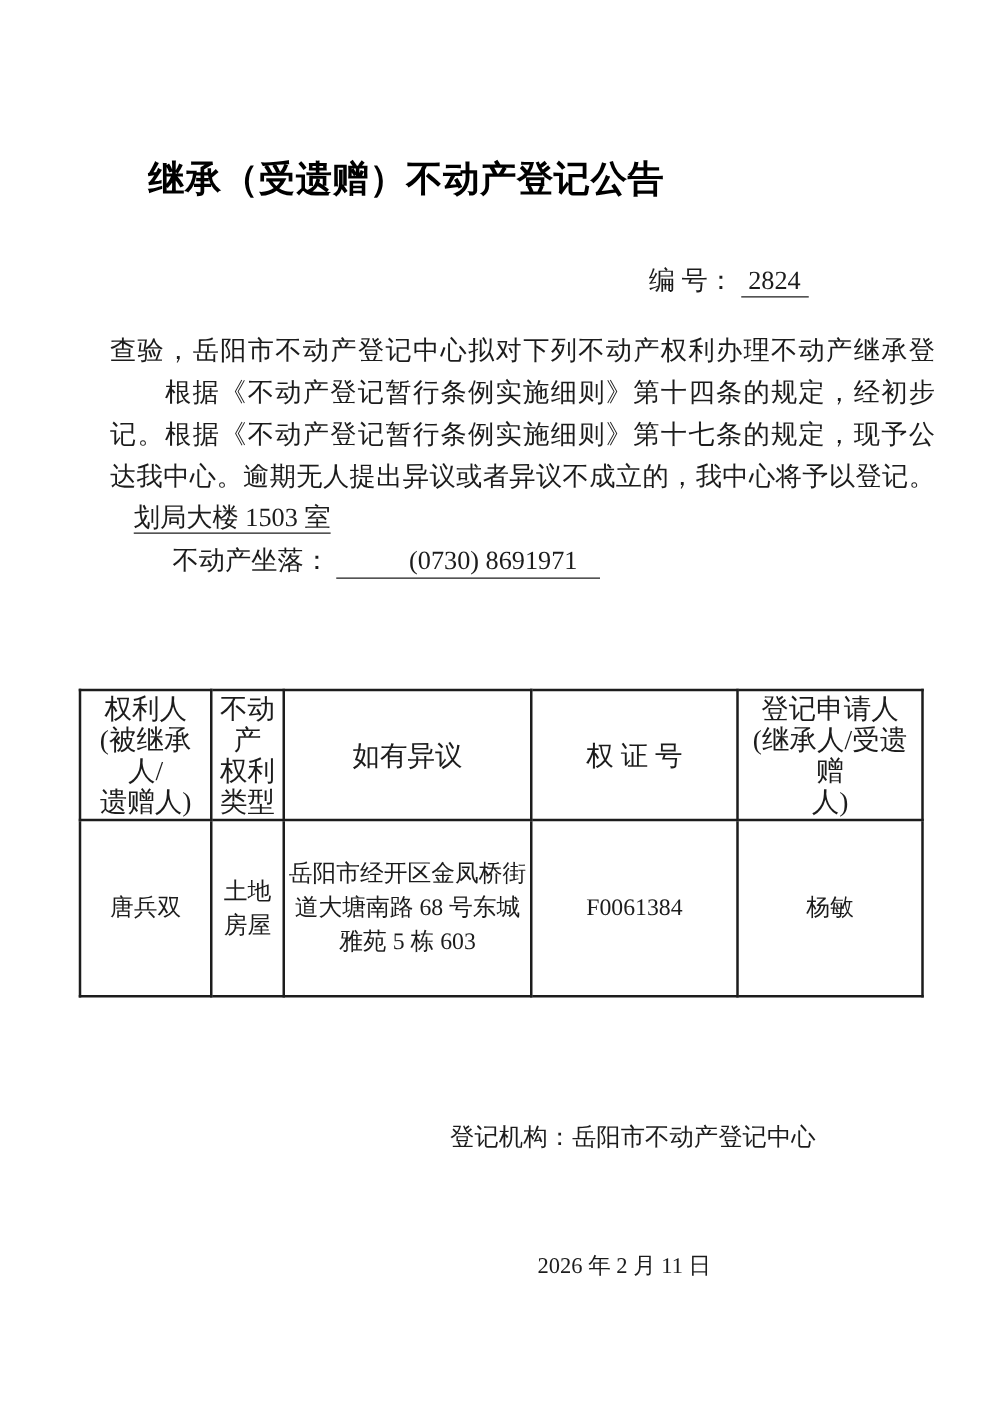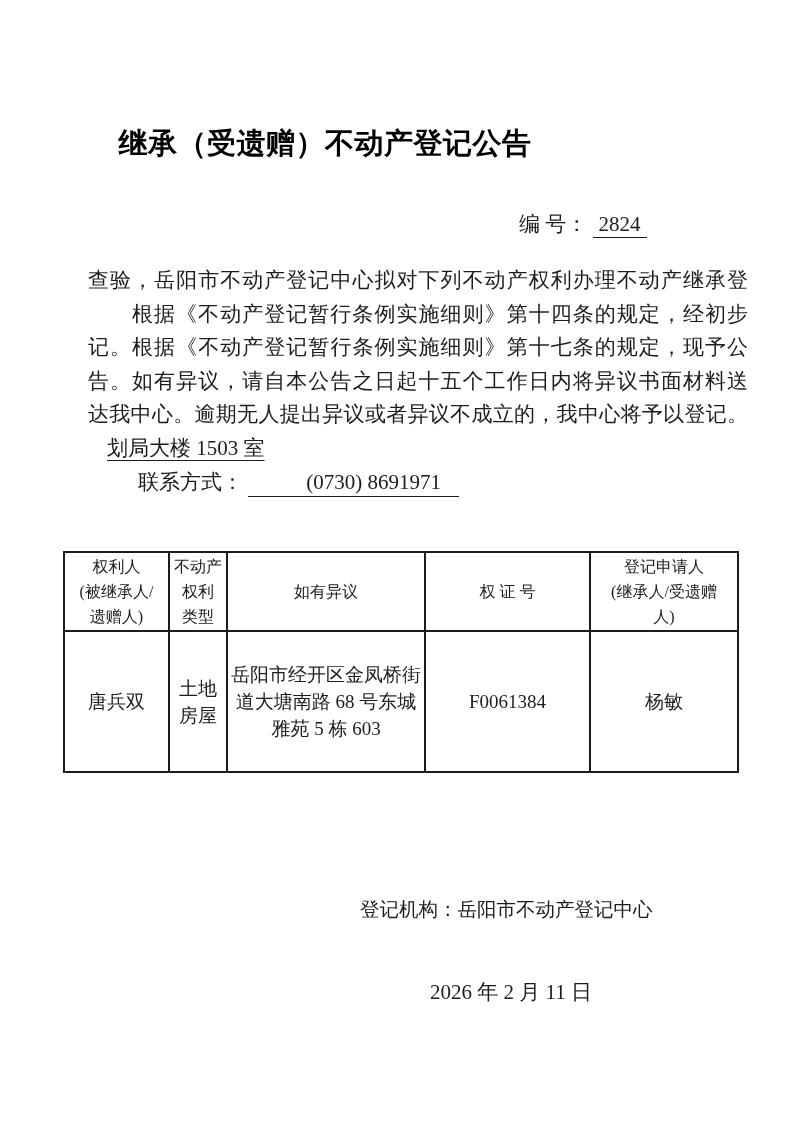--- a/index.html
+++ b/index.html
@@ -62,53 +62,52 @@
   .property-table th, .property-table td {
     border: 2px solid #1c1c1c;
     text-align: center;
     vertical-align: middle;
     white-space: pre-line;
     font-weight: normal;
     padding: 1px;
     overflow: hidden;
   }
   .property-table thead tr { height: 77px; }
-  .property-table th { font-size: 16px; line-height: 25px; }
+  .property-table th { font-size: 22px; line-height: 25px; }
   .property-table tbody tr { height: 141px; }
   .property-table td { font-size: 19px; line-height: 27px; }
   .org {
     position: absolute; left: 360px; top: 896px;
     font-size: 19.5px; white-space: nowrap;
   }
   .date {
-    position: absolute; left: 430px; top: 978px;
-    font-size: 21px; white-space: nowrap;
+    position: absolute; left: 430px; top: 1000px;
+    font-size: 18px; white-space: nowrap;
   }
 </style>
 </head>
 <body>
 
 <div class="page-title">继承（受遗赠）不动产登记公告</div>
 
 <div class="doc-no">
   <span>编 号：</span>
   <span class="u-block">2824</span>
 </div>
 
 <div class="notice">
   <div class="nline jfull">查验，岳阳市不动产登记中心拟对下列不动产权利办理不动产继承登</div>
   <div class="nline jfull ind">根据《不动产登记暂行条例实施细则》第十四条的规定，经初步</div>
   <div class="nline jfull">记。根据《不动产登记暂行条例实施细则》第十七条的规定，现予公</div>
-  <div class="nline jfull">告。如有异议，请自本公告之日起十五个工作日内将异议书面材料送</div>
   <div class="nline jfull">达我中心。逾期无人提出异议或者异议不成立的，我中心将予以登记。</div>
   <div class="nline ind2">
     <span class="u">划局大楼 1503 室</span>
   </div>
   <div class="nline ind3">
-    <span>联系方式：</span>
+    <span>不动产坐落：</span>
     <span class="u-contact">(0730) 8691971</span>
   </div>
 </div>
 
 <table class="property-table">
   <colgroup>
     <col style="width:105px">
     <col style="width:58px">
     <col style="width:198px">
     <col style="width:165px">

